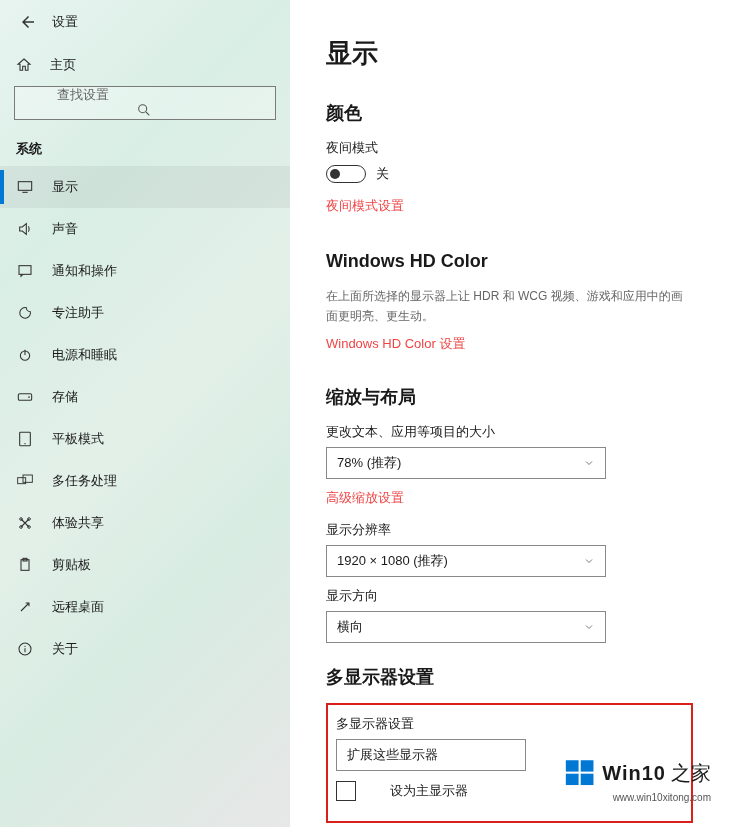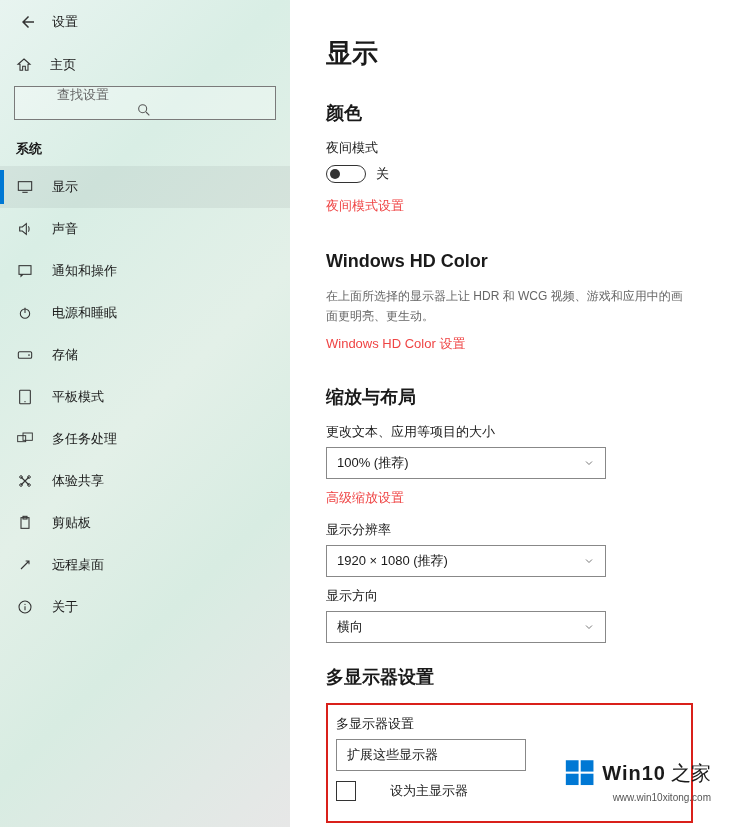--- a/index.html
+++ b/index.html
@@ -96,20 +96,28 @@
         <svg width="16" height="16" viewBox="0 0 24 24">
           <rect x="3" y="4" width="18" height="13" fill="none" stroke="#333" stroke-width="1.6"></rect>
           <path d="M9 17l-3 3v-3" fill="none" stroke="#333" stroke-width="1.6"></path>
         </svg>
       </span>
     <span>通知和操作</span>
   </div>
   <div class="nav-item">
     <span class="icon">
         <svg width="16" height="16" viewBox="0 0 24 24">
+          <path d="M14 4a8 8 0 1 0 6 6 6 6 0 0 1-6-6z" fill="none" stroke="#333" stroke-width="1.6"></path>
+        </svg>
+      </span>
+    <span>专注助手</span>
+  </div>
+  <div class="nav-item">
+    <span class="icon">
+        <svg width="16" height="16" viewBox="0 0 24 24">
           <circle cx="12" cy="13" r="7" fill="none" stroke="#333" stroke-width="1.6"></circle>
           <line x1="12" y1="4" x2="12" y2="12" stroke="#333" stroke-width="1.6"></line>
         </svg>
       </span>
     <span>电源和睡眠</span>
   </div>
   <div class="nav-item">
     <span class="icon">
         <svg width="16" height="12" viewBox="0 0 24 14">
           <rect x="2" y="2" width="20" height="10" rx="2" fill="none" stroke="#333" stroke-width="1.6"></rect>
@@ -188,21 +196,21 @@
   </div>
   <div class="link">夜间模式设置</div>
 
   <h2 style="margin-top:36px">Windows HD Color</h2>
   <div class="desc">在上面所选择的显示器上让 HDR 和 WCG 视频、游戏和应用中的画面更明亮、更生动。</div>
   <div class="link">Windows HD Color 设置</div>
 
   <h2 style="margin-top:32px">缩放与布局</h2>
   <div class="label">更改文本、应用等项目的大小</div>
   <div class="dropdown">
-    <span>100% (推荐)</span>
+    <span>78% (推荐)</span>
     <svg class="chev" viewBox="0 0 24 24">
         <path d="M6 9l6 6 6-6" fill="none" stroke="#555" stroke-width="1.6"></path>
       </svg>
   </div>
   <div class="link">高级缩放设置</div>
 
   <div class="label" style="margin-top:14px">显示分辨率</div>
   <div class="dropdown">
     <span>1920 × 1080 (推荐)</span>
     <svg class="chev" viewBox="0 0 24 24">

